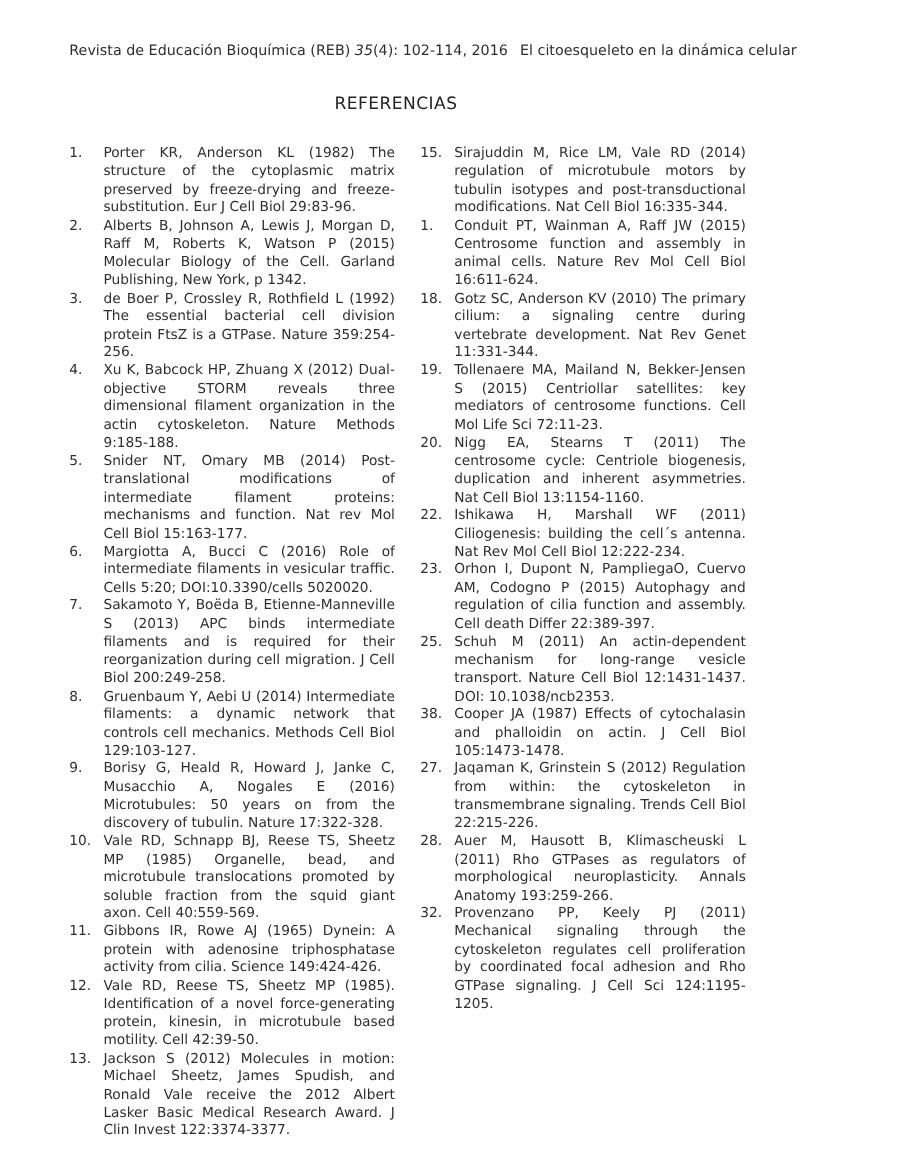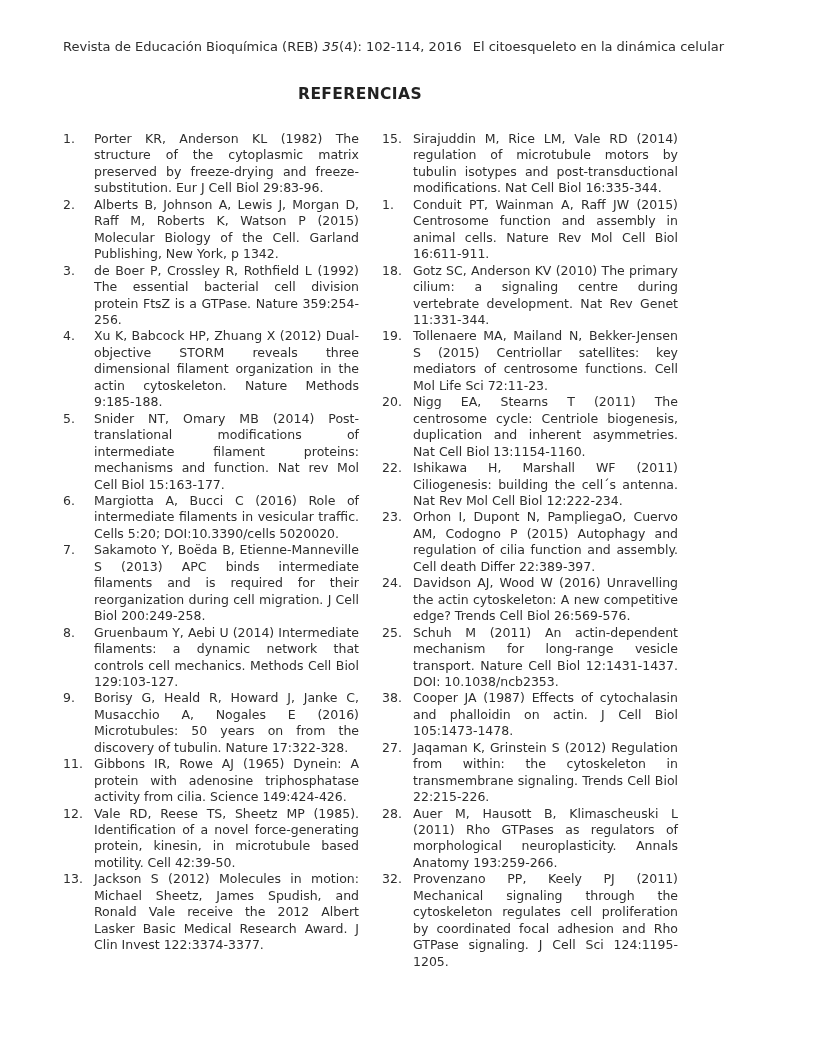--- a/index.html
+++ b/index.html
@@ -29,21 +29,21 @@
   .running-article-title { margin-left: 11px; }
   .page-number { font-size: 13.5px; margin-left: 14px; text-decoration: underline; }
   .section-title {
     position: absolute;
     top: 85px;
     left: 0;
     right: 16px;
     margin: 0;
     text-align: center;
     font-size: 15.5px;
-    font-weight: bold;
+    font-weight: normal;
     letter-spacing: 0.4px;
     color: #222222;
   }
   .columns {
     position: absolute;
     top: 131px;
     left: 63px;
     right: 58px;
     display: flex;
     gap: 23px;
@@ -111,64 +111,64 @@
         </div>
         <div class="ref-item">
           <span class="ref-num">8.</span>
           <span class="ref-text">Gruenbaum Y, Aebi U (2014) Intermediate filaments: a dynamic network that controls cell mechanics. Methods Cell Biol 129:103-127.</span>
         </div>
         <div class="ref-item">
           <span class="ref-num">9.</span>
           <span class="ref-text">Borisy G, Heald R, Howard J, Janke C, Musacchio A, Nogales E (2016) Microtubules: 50 years on from the discovery of tubulin. Nature 17:322-328.</span>
         </div>
         <div class="ref-item">
+          <span class="ref-num">10.</span>
+          <span class="ref-text">Vale RD, Schnapp BJ, Reese TS, Sheetz MP (1985) Organelle, bead, and microtubule translocations promoted by soluble fraction from the squid giant axon. Cell 40:559-569.</span>
+        </div>
+        <div class="ref-item">
           <span class="ref-num">11.</span>
           <span class="ref-text">Gibbons IR, Rowe AJ (1965) Dynein: A protein with adenosine triphosphatase activity from cilia. Science 149:424-426.</span>
         </div>
         <div class="ref-item">
           <span class="ref-num">12.</span>
           <span class="ref-text">Vale RD, Reese TS, Sheetz MP (1985). Identification of a novel force-generating protein, kinesin, in microtubule based motility. Cell 42:39-50.</span>
         </div>
         <div class="ref-item">
           <span class="ref-num">13.</span>
           <span class="ref-text">Jackson S (2012) Molecules in motion: Michael Sheetz, James Spudish, and Ronald Vale receive the 2012 Albert Lasker Basic Medical Research Award. J Clin Invest 122:3374-3377.</span>
         </div>
       </div>
     <div class="column">
         <div class="ref-item">
           <span class="ref-num">15.</span>
           <span class="ref-text">Sirajuddin M, Rice LM, Vale RD (2014) regulation of microtubule motors by tubulin isotypes and post-transductional modifications. Nat Cell Biol 16:335-344.</span>
         </div>
         <div class="ref-item">
           <span class="ref-num">1.</span>
-          <span class="ref-text">Conduit PT, Wainman A, Raff JW (2015) Centrosome function and assembly in animal cells. Nature Rev Mol Cell Biol 16:611-911.</span>
+          <span class="ref-text">Conduit PT, Wainman A, Raff JW (2015) Centrosome function and assembly in animal cells. Nature Rev Mol Cell Biol 16:611-624.</span>
         </div>
         <div class="ref-item">
           <span class="ref-num">18.</span>
           <span class="ref-text">Gotz SC, Anderson KV (2010) The primary cilium: a signaling centre during vertebrate development. Nat Rev Genet 11:331-344.</span>
         </div>
         <div class="ref-item">
           <span class="ref-num">19.</span>
           <span class="ref-text">Tollenaere MA, Mailand N, Bekker-Jensen S (2015) Centriollar satellites: key mediators of centrosome functions. Cell Mol Life Sci 72:11-23.</span>
         </div>
         <div class="ref-item">
           <span class="ref-num">20.</span>
           <span class="ref-text">Nigg EA, Stearns T (2011) The centrosome cycle: Centriole biogenesis, duplication and inherent asymmetries. Nat Cell Biol 13:1154-1160.</span>
         </div>
         <div class="ref-item">
           <span class="ref-num">22.</span>
           <span class="ref-text">Ishikawa H, Marshall WF (2011) Ciliogenesis: building the cell´s antenna. Nat Rev Mol Cell Biol 12:222-234.</span>
         </div>
         <div class="ref-item">
           <span class="ref-num">23.</span>
           <span class="ref-text">Orhon I, Dupont N, PampliegaO, Cuervo AM, Codogno P (2015) Autophagy and regulation of cilia function and assembly. Cell death Differ 22:389-397.</span>
-        </div>
-        <div class="ref-item">
-          <span class="ref-num">24.</span>
-          <span class="ref-text">Davidson AJ, Wood W (2016) Unravelling the actin cytoskeleton: A new competitive edge? Trends Cell Biol 26:569-576.</span>
         </div>
         <div class="ref-item">
           <span class="ref-num">25.</span>
           <span class="ref-text">Schuh M (2011) An actin-dependent mechanism for long-range vesicle transport. Nature Cell Biol 12:1431-1437. DOI: 10.1038/ncb2353.</span>
         </div>
         <div class="ref-item">
           <span class="ref-num">38.</span>
           <span class="ref-text">Cooper JA (1987) Effects of cytochalasin and phalloidin on actin. J Cell Biol 105:1473-1478.</span>
         </div>
         <div class="ref-item">

